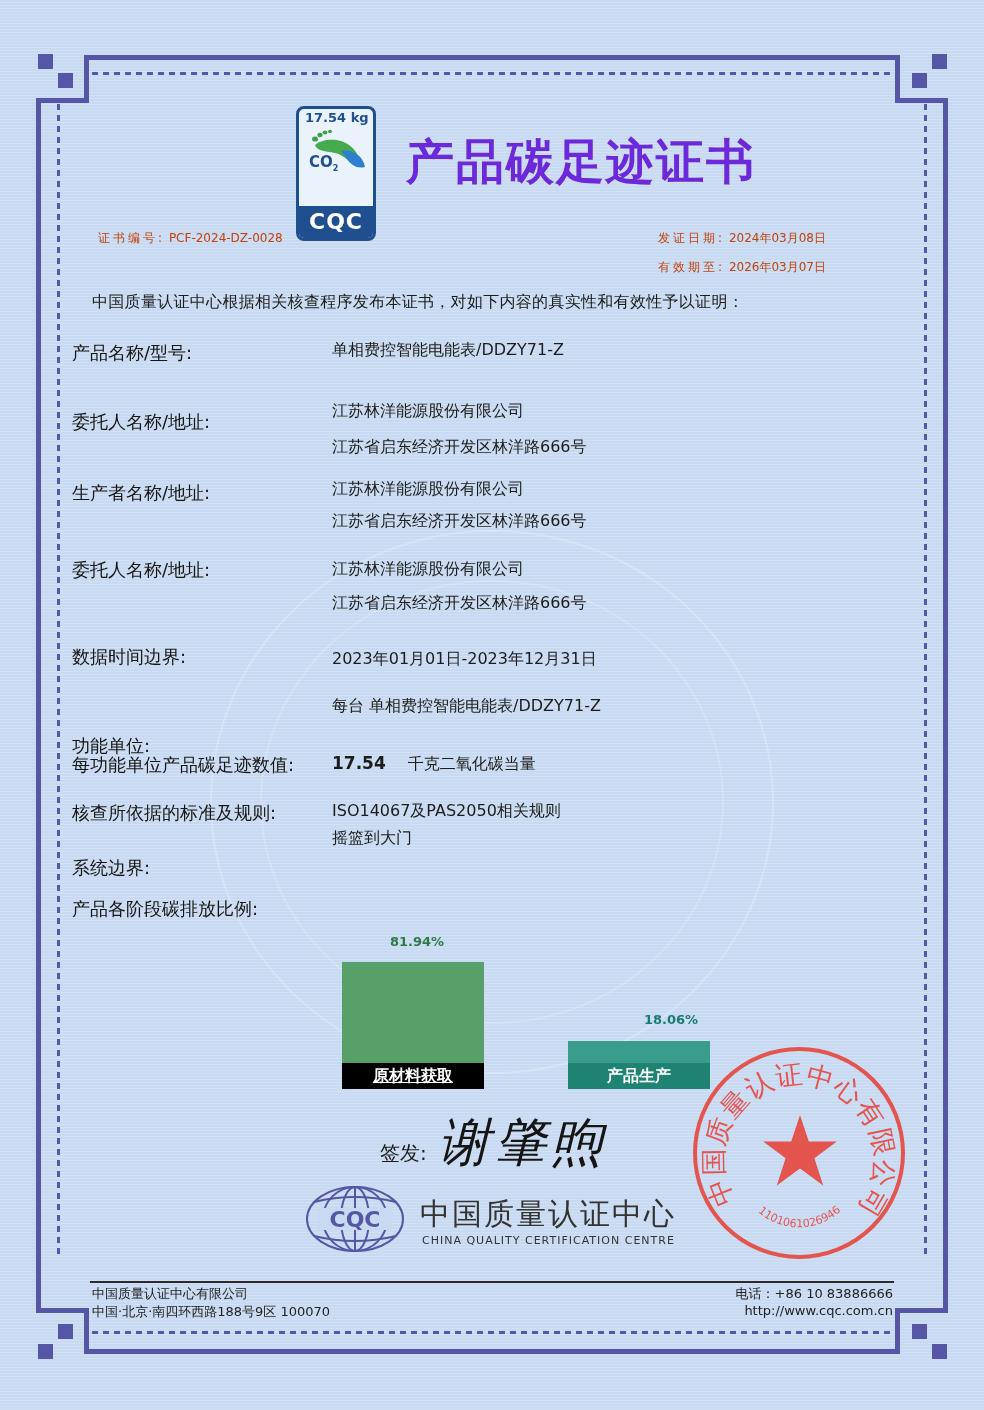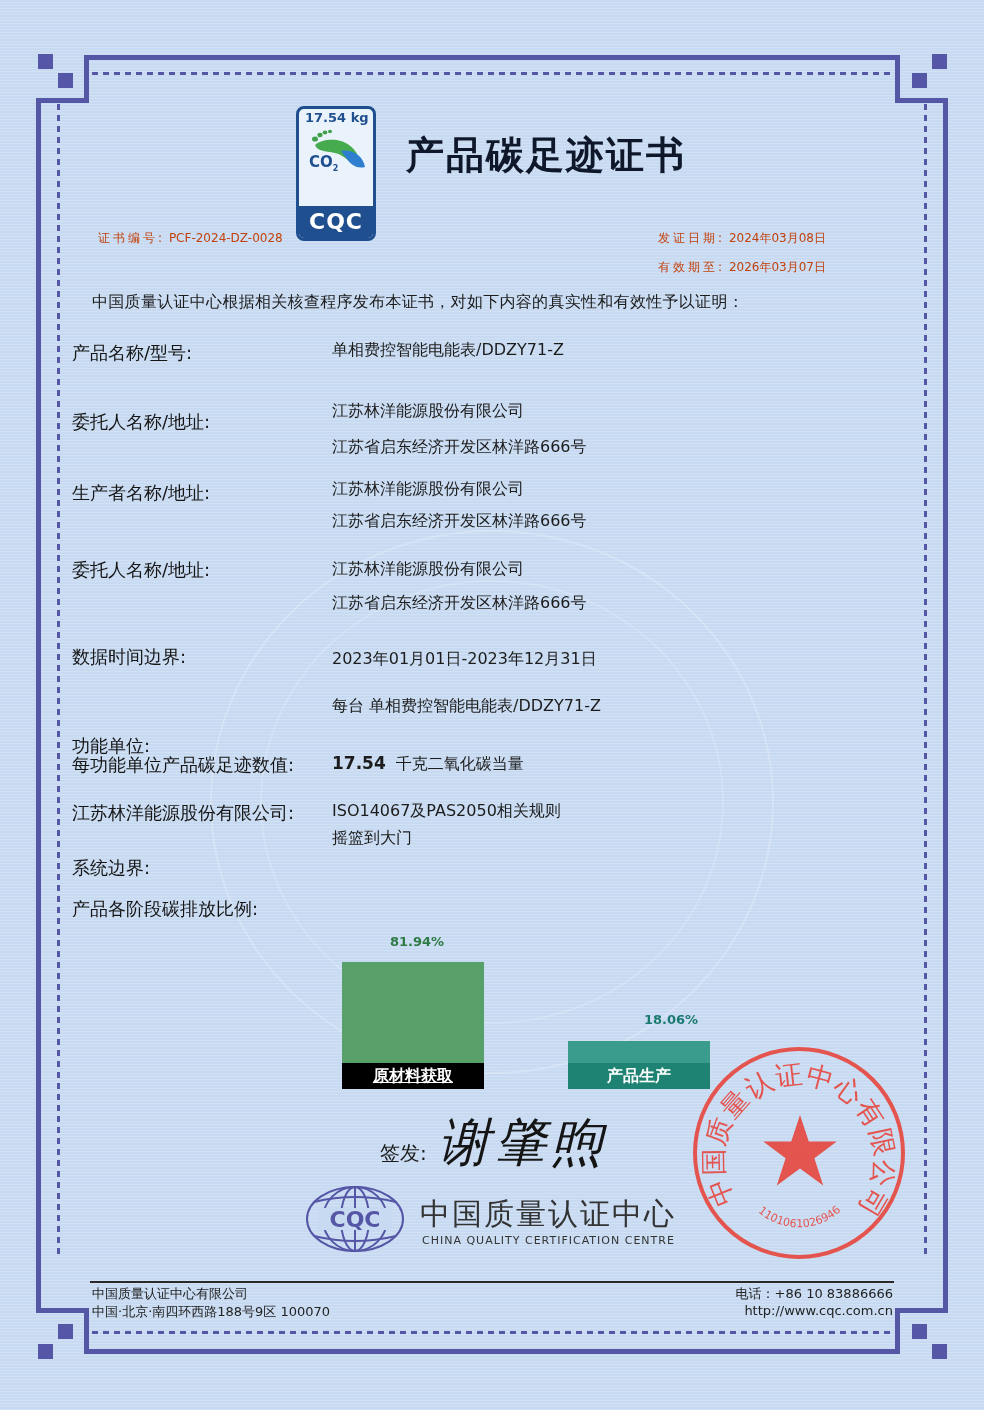--- a/index.html
+++ b/index.html
@@ -25,29 +25,29 @@
     border:2px solid rgba(255,255,255,0.18); }
 
   
   .logo { position:absolute; left:296px; top:106px; width:80px; height:135px; border-radius:8px;
     border:3px solid #1f4f8e; background:#eaf2fb; overflow:hidden; box-sizing:border-box; }
   .logo .kg { position:absolute; left:6px; top:1px; font-size:13px; font-weight:bold; color:#1f4f8e; }
   .logo .co2 { position:absolute; left:10px; top:44px; font-size:15px; font-weight:bold; color:#1f4f8e; }
   .logo .co2 sub { font-size:8px; }
   .logo .cqc { position:absolute; left:0; right:0; bottom:0; height:32px; background:#1f4f8e; color:#fff;
     font-size:22px; font-weight:bold; text-align:center; line-height:32px; letter-spacing:1px; }
-  .title { position:absolute; left:406px; top:130px; font-size:38px; font-weight:bold; letter-spacing:2px; color:#0f172a; }
+  .title { position:absolute; left:406px; top:130px; font-size:48px; font-weight:bold; letter-spacing:2px; color:#6d28d9; }
 
   .meta { position:absolute; font-size:12px; color:#c2410c; }
   .meta .lbl { letter-spacing:3px; }
   .intro { position:absolute; left:92px; top:292px; font-size:16px; color:#1c1c1c; letter-spacing:0.3px; }
 
   .field-label { position:absolute; left:72px; font-size:18px; color:#161616; }
   .field-val { position:absolute; left:332px; font-size:16px; color:#1c1c1c; }
-  .field-val b { font-weight:bold; font-size:17px; margin-right:10px; }
+  .field-val b { font-weight:bold; font-size:17px; margin-right:22px; }
 
   
   .bar { position:absolute; box-sizing:border-box; }
   .bar .cap { position:absolute; left:0; right:0; bottom:0; height:26px; color:#fff; font-weight:bold; font-size:16px;
     text-align:center; line-height:26px; }
   .pct { position:absolute; font-size:13px; font-weight:bold; width:142px; text-align:center; }
 
   
   .sign-lbl { position:absolute; left:380px; top:1140px; font-size:20px; color:#1c1c1c; }
   .signature { position:absolute; left:438px; top:1108px; font-size:52px; font-family:"DejaVu Serif", serif;
@@ -154,21 +154,21 @@
   <div class="field-label" style="top:734px;">功能单位:</div>
   <div class="field-val" style="top:696px;">每台 单相费控智能电能表/DDZY71-Z</div>
 </div>
 <div>
   <div class="field-label" style="top:753px;">每功能单位产品碳足迹数值:</div>
   <div class="field-val" style="top:753px;">
     <b>17.54</b><span>千克二氧化碳当量</span>
   </div>
 </div>
 <div>
-  <div class="field-label" style="top:801px;">江苏林洋能源股份有限公司:</div>
+  <div class="field-label" style="top:801px;">核查所依据的标准及规则:</div>
   <div class="field-val" style="top:801px;">ISO14067及PAS2050相关规则</div>
 </div>
 <div>
   <div class="field-label" style="top:856px;">系统边界:</div>
   <div class="field-val" style="top:828px;">摇篮到大门</div>
 </div>
 <div class="field-label" style="top:897px;">产品各阶段碳排放比例:</div>
 
 <div>
   <div class="pct" style="left:346px;top:934px;color:#2e7a45;">81.94%</div>

